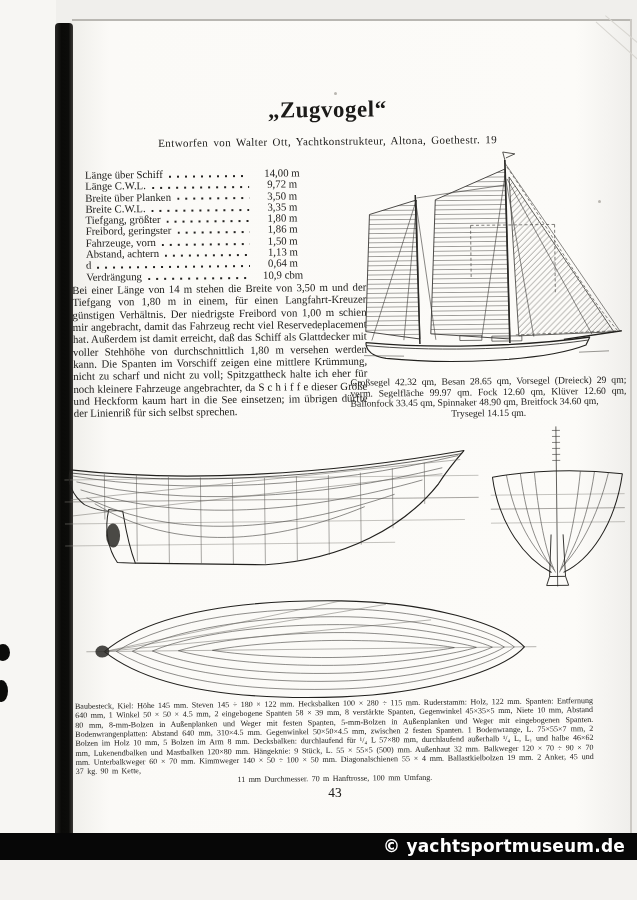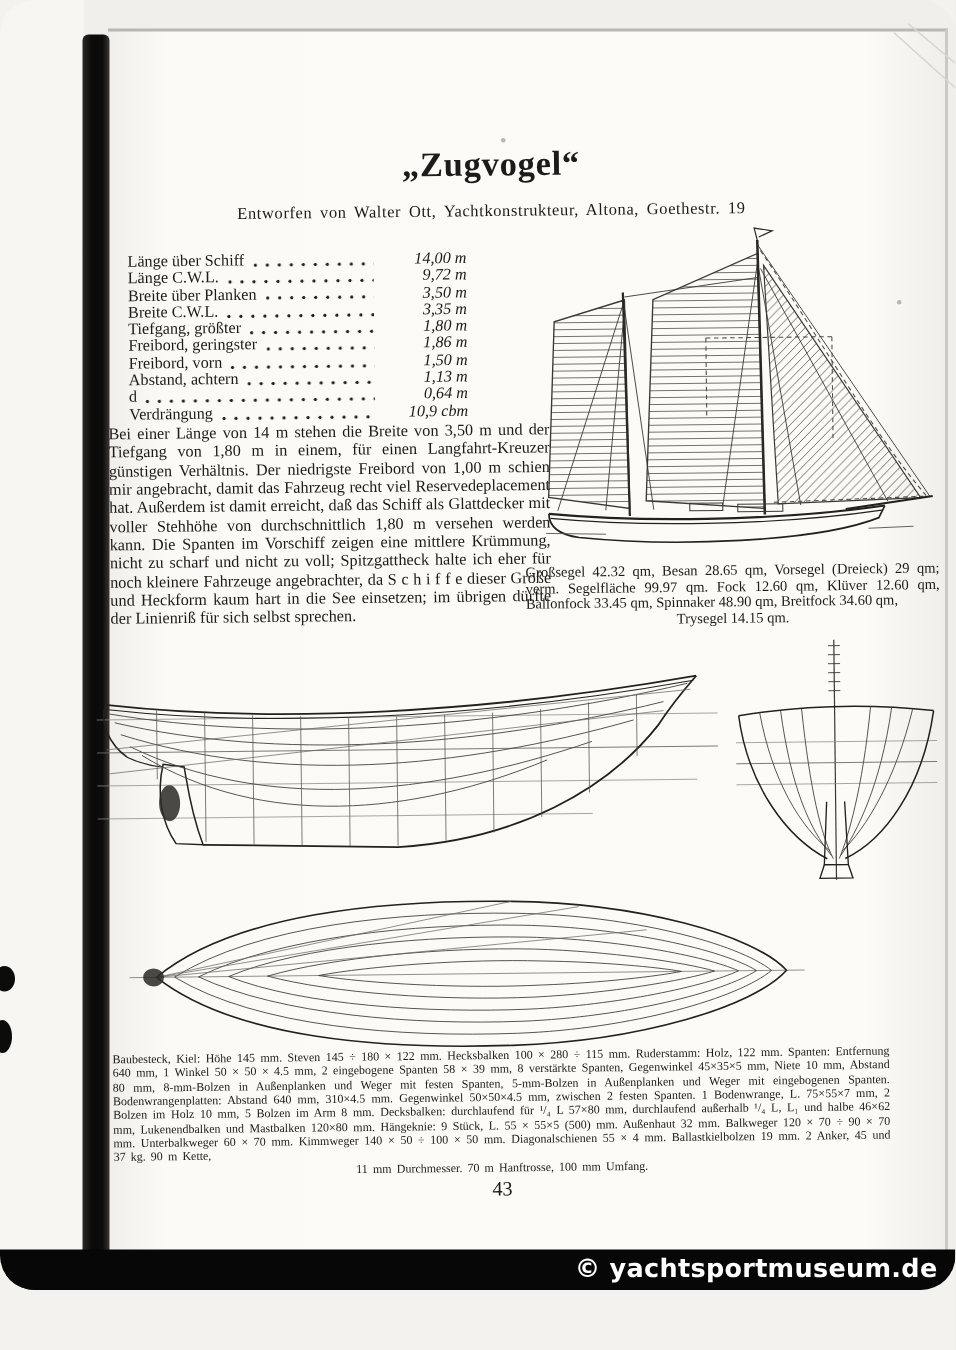--- a/index.html
+++ b/index.html
@@ -1,19 +1,19 @@
 <!DOCTYPE html>
 <html><head>
 <meta charset="utf-8">
 <style>
   * { margin:0; padding:0; box-sizing:border-box; }
   html,body { width:637px; height:900px; overflow:hidden; }
   body { font-family:"Liberation Serif", serif; color:#1c1b19; background:#f3f2ef; }
 
-  .photo { position:relative; width:637px; height:860px; background:#f0efec; overflow:hidden;border-radius:23px; }
+  .photo { position:relative; width:637px; height:860px; background:#f0efec; overflow:hidden; }
 
   
   .page-surface { position:absolute; left:70px; top:21px; width:562px; height:850px;
     background:linear-gradient(90deg,#efeeea 0%, #fbfaf7 7%, #fcfbf8 90%, #efeeeb 100%); }
   .left-margin { position:absolute; left:0; top:0; width:56px; height:900px; background:#f7f6f3; }
   .gutter-band { position:absolute; left:55px; top:23px; width:18px; height:843px;
     background:linear-gradient(90deg,#2a2927, #0a0a08 35%, #0c0c0a 75%, #3a3835); border-radius:4px; }
   .edge-top { position:absolute; left:72px; top:19px; width:560px; height:2px; background:#b9b7b2; }
   .edge-right { position:absolute; left:630px; top:19px; width:2px; height:855px; background:#ccc9c4; }
   .edge-bottom { position:absolute; left:58px; top:868px; width:579px; height:3px; background:#96938e; }
@@ -36,21 +36,21 @@
     font-size:23px; font-weight:bold; letter-spacing:0.5px; }
   .doc-subtitle { position:absolute; left:72px; top:135px; width:518px; text-align:center;
     font-size:11px; letter-spacing:0.4px; word-spacing:2px; }
 
   .specs { position:absolute; left:88px; top:166px; width:226px; }
   .spec-row { display:flex; align-items:baseline; height:11.3px; font-size:10.8px; white-space:nowrap; }
   .spec-label { flex:0 0 auto; }
   .spec-leader { flex:1 1 auto; margin:0 4px 0 6px; height:9px; align-self:flex-end;
     background-image:radial-gradient(circle at 1.2px 1.2px, #22211f 1px, transparent 1.25px);
     background-size:8px 2.4px; background-repeat:repeat-x; background-position:0 84%; }
-  .spec-value { flex:0 0 58px; text-align:right;font-style:italic; }
+  .spec-value { flex:0 0 58px; text-align:center; }
 
   .body-paragraph { position:absolute; left:74px; top:281px; width:294px;
     font-size:10.85px; line-height:12.35px; text-align:justify; }
 
   .sail-caption { position:absolute; left:351px; top:378px; width:276px;
     font-size:9.7px; line-height:10.6px; text-align:justify; }
   .sail-caption-last { text-align:center; }
 
   .construction { position:absolute; left:72px; top:699px; width:518px;
     font-size:8px; line-height:9.35px; text-align:justify; word-spacing:1.4px; }
@@ -119,21 +119,21 @@
         <span class="spec-value">1,80 m</span>
       </div>
 
       <div class="spec-row">
         <span class="spec-label">Freibord, geringster</span>
         <span class="spec-leader"></span>
         <span class="spec-value">1,86 m</span>
       </div>
 
       <div class="spec-row">
-        <span class="spec-label">Freibord, vorn</span>
+        <span class="spec-label">Fahrzeuge, vorn</span>
         <span class="spec-leader"></span>
         <span class="spec-value">1,50 m</span>
       </div>
 
       <div class="spec-row">
         <span class="spec-label">Abstand, achtern</span>
         <span class="spec-leader"></span>
         <span class="spec-value">1,13 m</span>
       </div>
 

